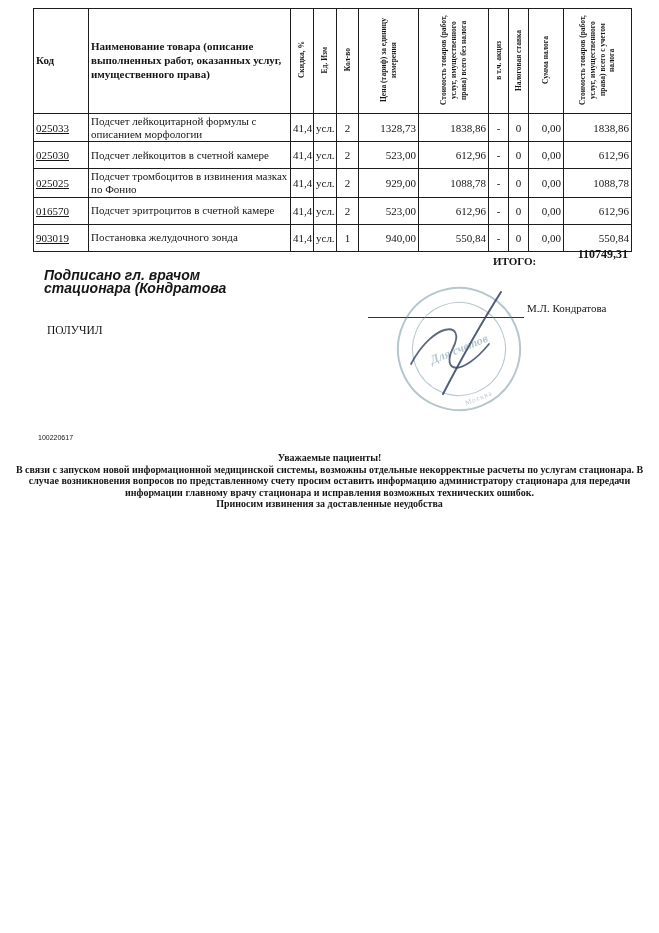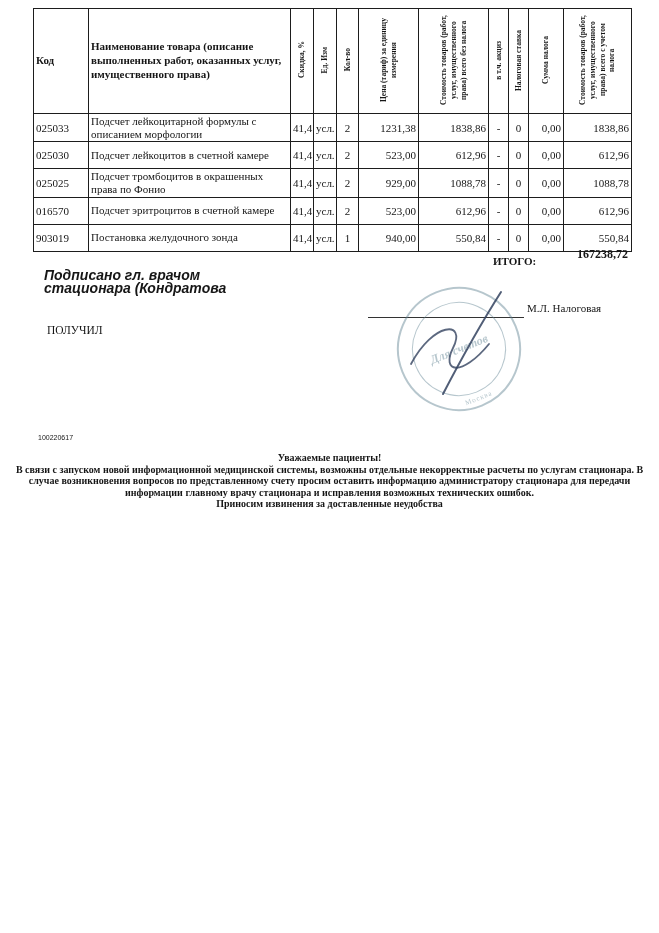--- a/index.html
+++ b/index.html
@@ -29,21 +29,21 @@
   th.hhead { font-weight:bold; text-align:left; font-size:11px; line-height:1.25; padding:2px 6px; }
   th.vhead { height:102px; text-align:center; padding:2px 0; }
   th.vhead span {
     display:inline-block;
     writing-mode:vertical-rl;
     transform:rotate(180deg);
     max-height:98px;
     font-size:7.5px; font-weight:bold; line-height:1.3;
     text-align:center;
   }
-  td.c-code  { text-align:left; padding-left:4px; }
+  td.c-code  { text-align:left; padding-left:4px;text-decoration:underline; }
   td.c-name  { text-align:left; padding:2px 3px; line-height:1.15; }
   td.c-center{ text-align:center; }
   td.c-num   { text-align:right; padding-right:8px; }
   table.invoice tr.datarow td { height:24px; }
 
   
   .total-label {
     position:absolute; left:493px; top:255px;
     font-weight:bold; font-size:11px;
   }
@@ -162,21 +162,21 @@
         <th class="vhead"><span>Стоимость товаров (работ, услуг, имущественного права) всего с учетом налога</span></th>
       </tr>
     </thead>
     <tbody>
         <tr class="datarow">
       <td class="c-code">025033</td>
       <td class="c-name">Подсчет лейкоцитарной формулы с описанием морфологии</td>
       <td class="c-center">41,4</td>
       <td class="c-center">усл.</td>
       <td class="c-center">2</td>
-      <td class="c-num">1231,38</td>
+      <td class="c-num">1328,73</td>
       <td class="c-num">1838,86</td>
       <td class="c-center">-</td>
       <td class="c-center">0</td>
       <td class="c-num">0,00</td>
       <td class="c-num">1838,86</td>
     </tr>
         <tr class="datarow">
       <td class="c-code">025030</td>
       <td class="c-name">Подсчет лейкоцитов в счетной камере</td>
       <td class="c-center">41,4</td>
@@ -184,21 +184,21 @@
       <td class="c-center">2</td>
       <td class="c-num">523,00</td>
       <td class="c-num">612,96</td>
       <td class="c-center">-</td>
       <td class="c-center">0</td>
       <td class="c-num">0,00</td>
       <td class="c-num">612,96</td>
     </tr>
         <tr class="datarow">
       <td class="c-code">025025</td>
-      <td class="c-name">Подсчет тромбоцитов в окрашенных права по Фонио</td>
+      <td class="c-name">Подсчет тромбоцитов в извинения мазках по Фонио</td>
       <td class="c-center">41,4</td>
       <td class="c-center">усл.</td>
       <td class="c-center">2</td>
       <td class="c-num">929,00</td>
       <td class="c-num">1088,78</td>
       <td class="c-center">-</td>
       <td class="c-center">0</td>
       <td class="c-num">0,00</td>
       <td class="c-num">1088,78</td>
     </tr>
@@ -225,29 +225,29 @@
       <td class="c-num">550,84</td>
       <td class="c-center">-</td>
       <td class="c-center">0</td>
       <td class="c-num">0,00</td>
       <td class="c-num">550,84</td>
     </tr>
       </tbody>
   </table>
 
   <div class="total-label">ИТОГО:</div>
-  <div class="total-value">167238,72</div>
+  <div class="total-value">110749,31</div>
 
   <div class="signed-by">
     <div>Подписано гл. врачом</div>
     <div>стационара   (Кондратова</div>
   </div>
 
   <div class="sig-line"></div>
-  <div class="attorney-name">М.Л. Налоговая</div>
+  <div class="attorney-name">М.Л. Кондратова</div>
 
   <div class="received">ПОЛУЧИЛ</div>
 
   <div class="stamp">
     <div class="inner">
       <span class="center-text">Для счетов</span>
     </div>
     <div class="rim-text">Москва</div>
   </div>
 

